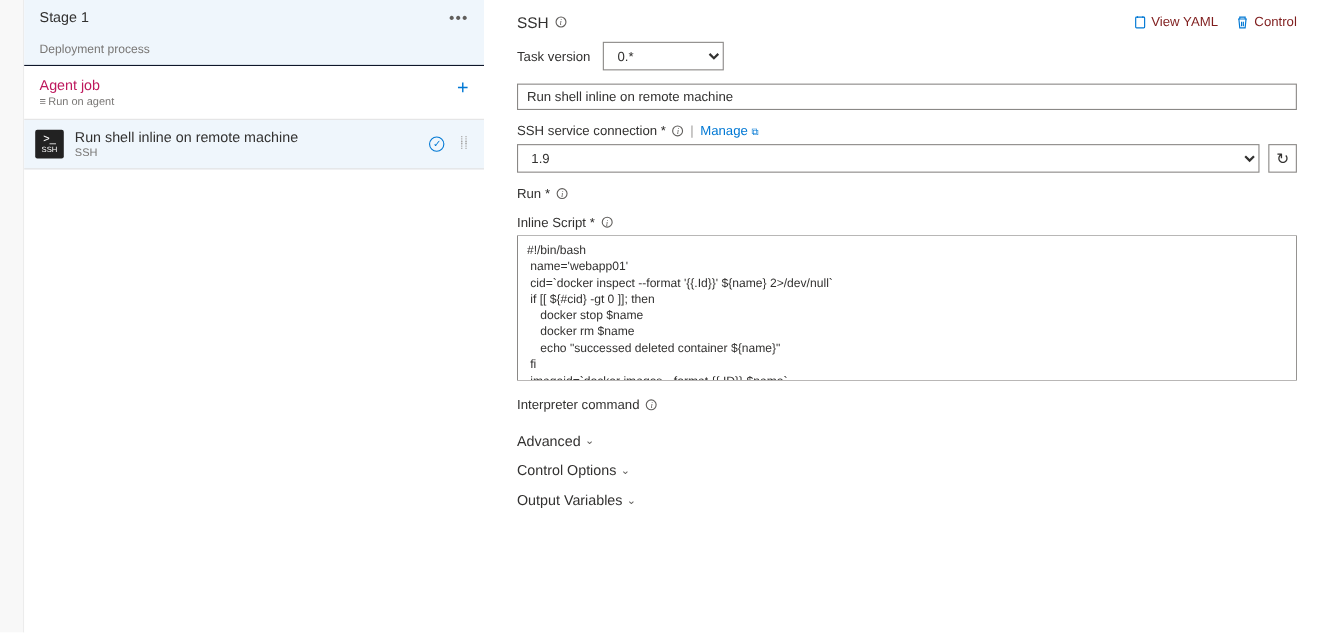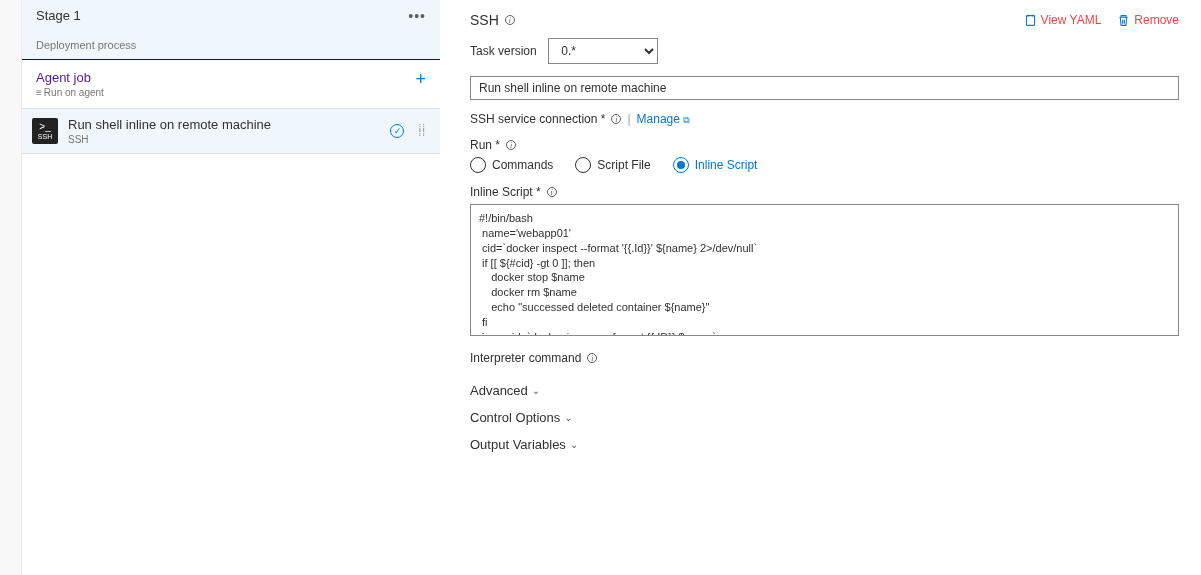--- a/index.html
+++ b/index.html
@@ -30,21 +30,21 @@
     .stage-sub { font-size: 11px; color: #797775; margin-top: 16px; }
     .dots { color: #605e5c; font-size: 14px; letter-spacing: 1px; cursor: pointer; }
 
     .job-row {
       border-bottom: 1px solid #e1e1e1;
       padding: 10px 14px;
       display: flex;
       justify-content: space-between;
       align-items: flex-start;
     }
-    .job-title { font-size: 13px; color: #4c1d95; }
+    .job-title { font-size: 13px; color: #be185d; }
     .job-sub { font-size: 10px; color: #797775; margin-top: 2px; }
     .job-sub .bars { margin-right: 3px; letter-spacing: -1px; }
     .plus { color: #0078d4; font-size: 18px; cursor: pointer; line-height: 1; }
 
     .task-row {
       background: #eff6fc;
       padding: 8px 14px 8px 10px;
       display: flex;
       align-items: center;
       gap: 10px;
@@ -72,21 +72,21 @@
       display: flex; align-items: center; justify-content: center;
       color: #0078d4;
       font-size: 9px;
     }
     .grip { color: #a19f9d; font-size: 10px; line-height: 4px; letter-spacing: 1px; cursor: grab; margin-left: 4px;}
 
     
     .header-row { display: flex; justify-content: space-between; align-items: center; margin-bottom: 10px; }
     .header-title { font-size: 14px; color: #323130; display: flex; align-items: center; gap: 6px; }
     .header-actions { display: flex; gap: 16px; }
-    .header-action { color: #ef4444; font-size: 12px; display: flex; align-items: center; gap: 4px; cursor: pointer; }
+    .header-action { color: #7f1d1d; font-size: 12px; display: flex; align-items: center; gap: 4px; cursor: pointer; }
     .header-action svg { stroke: #0078d4; }
 
     .field-row { margin-bottom: 12px; }
     .label-row { font-size: 12px; color: #323130; margin-bottom: 5px; display: flex; align-items: center; gap: 6px; }
     .info-icon {
       width: 10px; height: 10px; border: 1px solid #605e5c; border-radius: 50%;
       display: inline-flex; align-items: center; justify-content: center;
       font-size: 8px; color: #605e5c; font-style: italic; font-family: serif;
     }
     .pipe { color: #a19f9d; }
@@ -183,21 +183,21 @@
         <svg width="13" height="13" viewBox="0 0 16 16" fill="none" stroke="currentColor" stroke-width="1.3">
             <rect x="3" y="2" width="10" height="12" rx="1"></rect>
             <path d="M5 1v2M11 1v2"></path>
           </svg>
         <span>View YAML</span>
       </div>
       <div class="header-action">
         <svg width="13" height="13" viewBox="0 0 16 16" fill="none" stroke="currentColor" stroke-width="1.3">
             <path d="M3 4h10M5 4V2h6v2M4 4l1 10h6l1-10M7 7v5M9 7v5"></path>
           </svg>
-        <span>Remove</span>
+        <span>Control</span>
       </div>
     </div>
   </div>
 
   <div class="field-row">
     <span style="font-size:12px">Task version</span>
     <select class="text-in small" style="margin-left:8px">
       <option>0.*</option>
     </select>
   </div>
@@ -206,42 +206,32 @@
     <input class="text-in" value="Run shell inline on remote machine" style="">
   </div>
 
   <div class="field-row">
     <div class="label-row">
       <span>SSH service connection *</span>
       <span class="info-icon">i</span>
       <span class="pipe">|</span>
       <span class="link"><span>Manage</span> <span class="ext">⧉</span></span>
     </div>
+    <div class="conn-row">
+      <select class="text-in">
+        <option>1.9</option>
+      </select>
+      <div class="refresh-btn">↻</div>
+    </div>
   </div>
 
   <div class="field-row">
     <div class="label-row">
       <span>Run *</span>
       <span class="info-icon">i</span>
-    </div>
-    <div class="radio-group">
-      <div class="radio-item">
-        <span class="radio-outer"></span>
-          <span>Commands</span>
-      </div>
-      <div class="radio-item">
-        <span class="radio-outer"></span>
-          <span>Script File</span>
-      </div>
-      <div class="radio-item sel">
-        <span class="radio-outer sel">
-            <span class="radio-dot"></span>
-          </span>
-          <span>Inline Script</span>
-      </div>
     </div>
   </div>
 
   <div class="field-row">
     <div class="label-row">
       <span>Inline Script *</span>
       <span class="info-icon">i</span>
     </div>
     <textarea class="text-in script" style="">#!/bin/bash
  name='webapp01'

